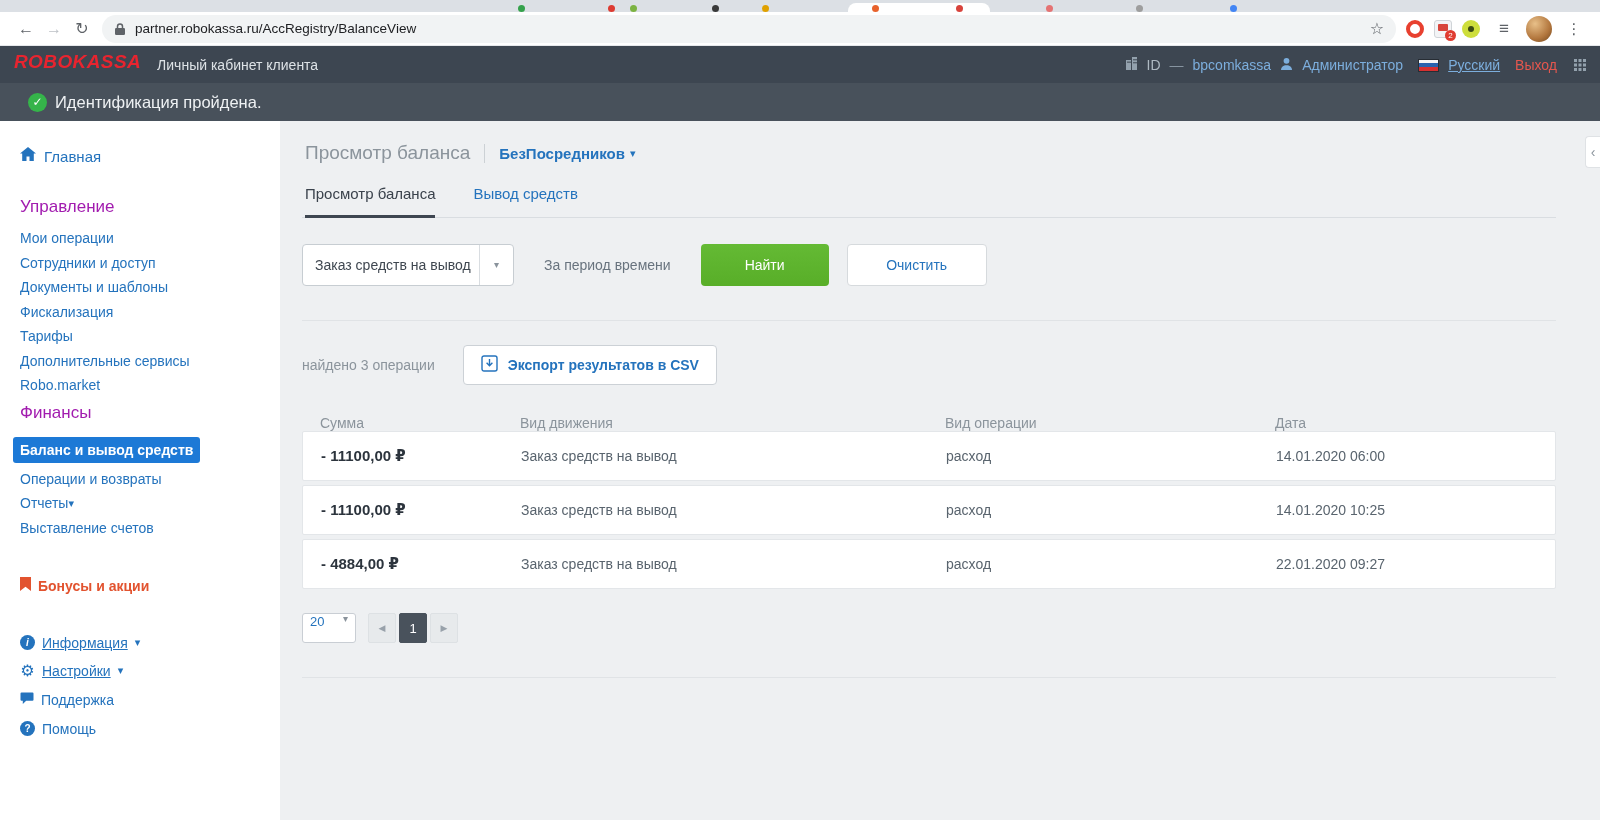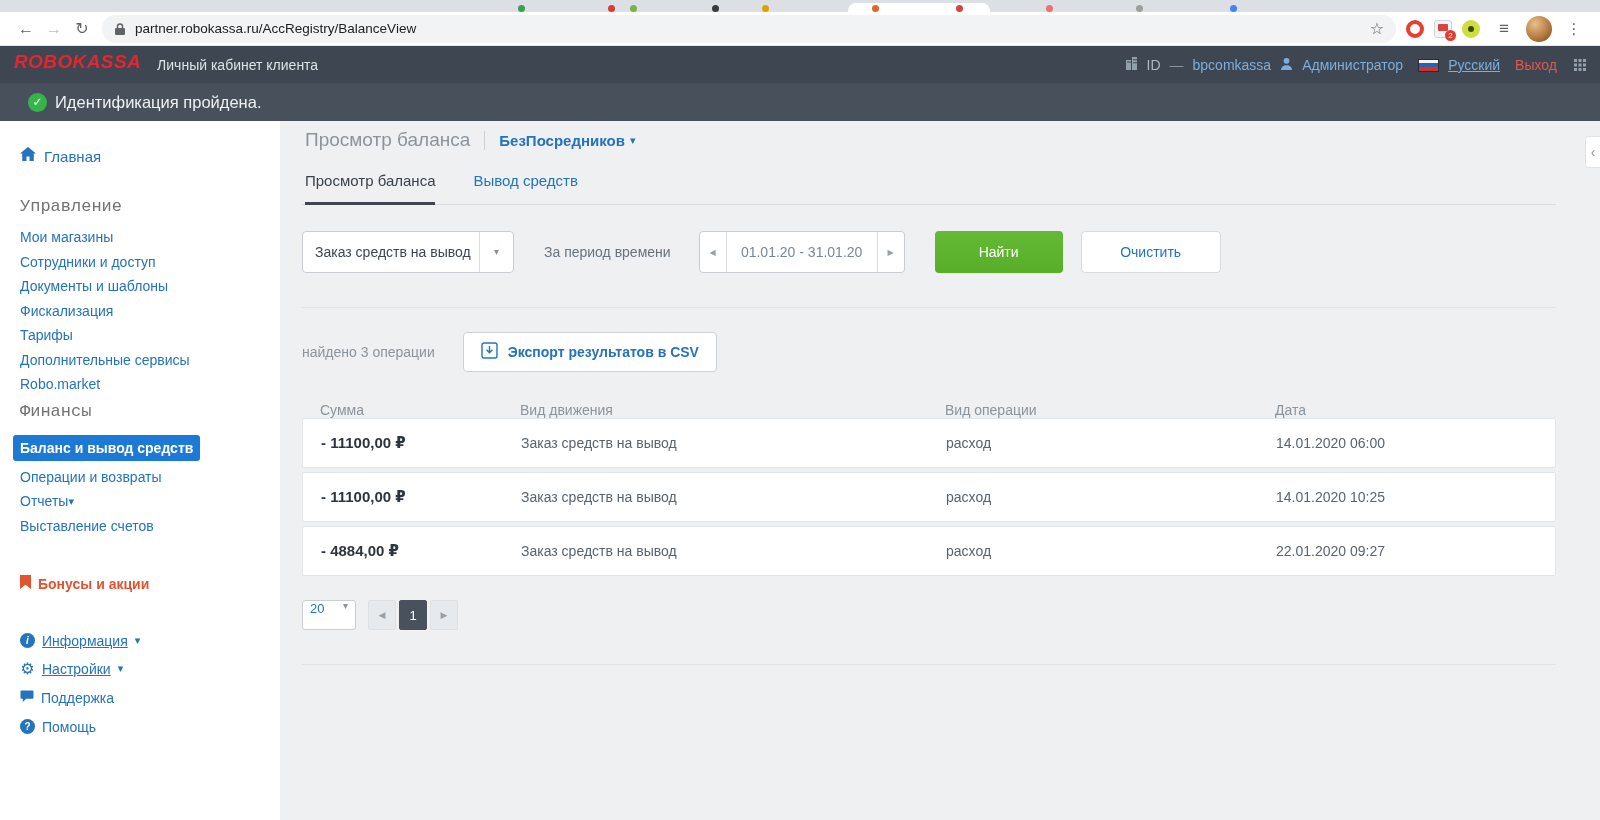--- a/index.html
+++ b/index.html
@@ -55,21 +55,21 @@
   .check::before { content:"✓"; }
   .verif { color:#eef1f3; font-size:16.5px; }
 
   
   .bodywrap { position:absolute; top:121px; left:0; right:0; bottom:0; display:flex; }
 
   
   .sidebar { width:280px; background:#fff; padding:26px 10px 0 20px; flex:0 0 auto; }
   .side-home { display:flex; align-items:center; gap:8px; margin-bottom:32px; cursor:pointer; }
   .side-home a { color:#2473bd; font-size:15px; text-decoration:none; }
-  .side-heading { color:#737373; font-size:17px; margin-bottom:14px;font-family:Liberation Mono, monospace; }
+  .side-heading { color:#a21caf; font-size:17px; margin-bottom:14px; }
   .side-heading.mt-lg { }
   .side-link { display:block; color:#2473bd; font-size:14px; line-height:14px; margin-bottom:10.5px; text-decoration:none; cursor:pointer; }
   .side-row { display:flex; align-items:center; margin-bottom:10.5px; }
   .side-row .side-link { margin-bottom:0; }
   .side-selected { display:inline-block; background:#1d79d6; color:#fff; font-size:14px; font-weight:bold; padding:5px 7px; border-radius:3px; margin:0 0 9px -7px; cursor:pointer; }
   .side-bonus { display:flex; align-items:center; gap:7px; margin-top:42px; cursor:pointer; }
   .side-bonus a { color:#e2532f; font-size:14px; font-weight:bold; text-decoration:none; }
   .side-footer { margin-top:40px; }
   .sf-row { display:flex; align-items:center; gap:7px; margin-bottom:12px; cursor:pointer; }
   .sf-link { color:#2473bd; font-size:14px; text-decoration:none; }
@@ -81,21 +81,21 @@
   .gear::before { content:"⚙"; }
 
   
   .caret { display:inline-block; line-height:1; }
   .caret::before { content:"▾"; }
   .caret.blue { color:#2473bd; font-size:11px; }
   .caret.gray { color:#8a939c; font-size:10px; }
 
   
   .main { flex:1; position:relative; }
-  .main-inner { padding:5px 44px 0 22px; }
+  .main-inner { padding:18px 44px 0 22px; }
   .title-row { display:flex; align-items:center; height:28px; margin-left:3px; }
   .page-title { color:#8b949c; font-size:19px; }
   .vdiv { width:1px; height:19px; background:#ccd1d5; margin:0 14px; }
   .merchant-dd { display:flex; align-items:center; gap:5px; cursor:pointer; }
   .merchant-dd a { color:#2473bd; font-size:15px; font-weight:bold; text-decoration:none; }
   .tabs-row { display:flex; gap:38px; margin-top:18px; border-bottom:1px solid #d9dde1; padding-left:3px; }
   .tab { padding-bottom:13px; font-size:15px; color:#2473bd; cursor:pointer; margin-bottom:-1px; }
   .tab.active { color:#3a424c; border-bottom:3px solid #3e4651; }
 
   .filter-row { display:flex; align-items:center; margin-top:26px; }
@@ -245,21 +245,21 @@
       <div class="side-home">
         <span>
           <svg width="16" height="14" viewBox="0 0 16 14">
               <path d="M8 0 0 6.5h2.2V14h4.3V9.4h3V14h4.3V6.5H16z" fill="#2473bd"></path>
             </svg>
         </span>
         <a>Главная</a>
       </div>
 
       <div class="side-heading">Управление</div>
-      <a class="side-link">Мои магазины</a>
+      <a class="side-link">Мои операции</a>
       <a class="side-link">Сотрудники и доступ</a>
       <a class="side-link">Документы и шаблоны</a>
       <a class="side-link">Фискализация</a>
       <a class="side-link">Тарифы</a>
       <a class="side-link">Дополнительные сервисы</a>
       <a class="side-link">Robo.market</a>
 
       <div class="side-heading mt-lg">Финансы</div>
       <div class="side-selected">Баланс и вывод средств</div>
       <a class="side-link">Операции и возвраты</a>
@@ -321,25 +321,20 @@
         </div>
 
         <div class="filter-row">
           <div class="select">
             <span class="sel-text">Заказ средств на вывод</span>
             <span class="sel-caret">
                 <span class="caret gray"></span>
               </span>
           </div>
           <span class="period-label">За период времени</span>
-          <div class="date-range">
-            <span class="dr-arrow left"></span>
-            <span class="dr-text">01.01.20 - 31.01.20</span>
-            <span class="dr-arrow right"></span>
-          </div>
           <button class="btn-find">Найти</button>
           <button class="btn-clear">Очистить</button>
         </div>
 
         <div class="hdiv"></div>
 
         <div class="results-row">
           <span class="found">найдено 3 операции</span>
           <button class="btn-export">
             <span>

